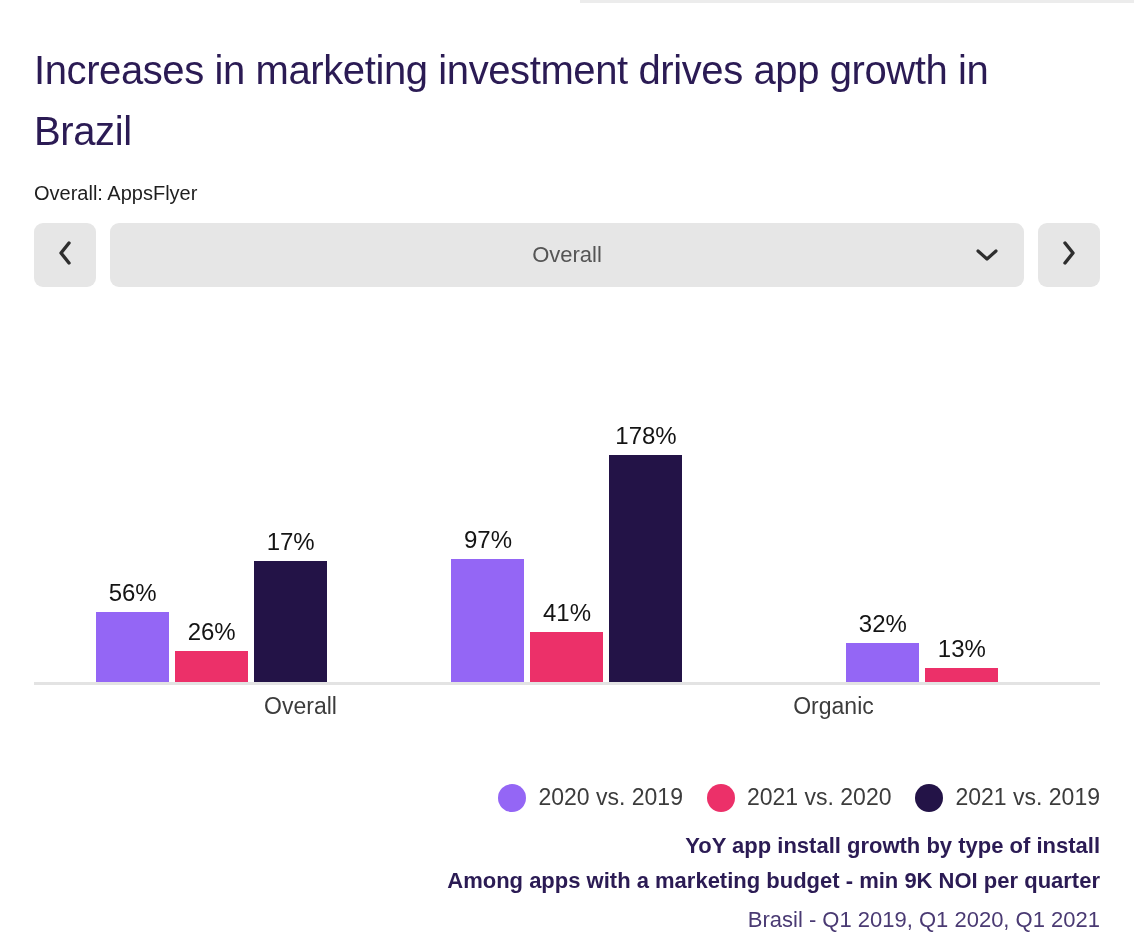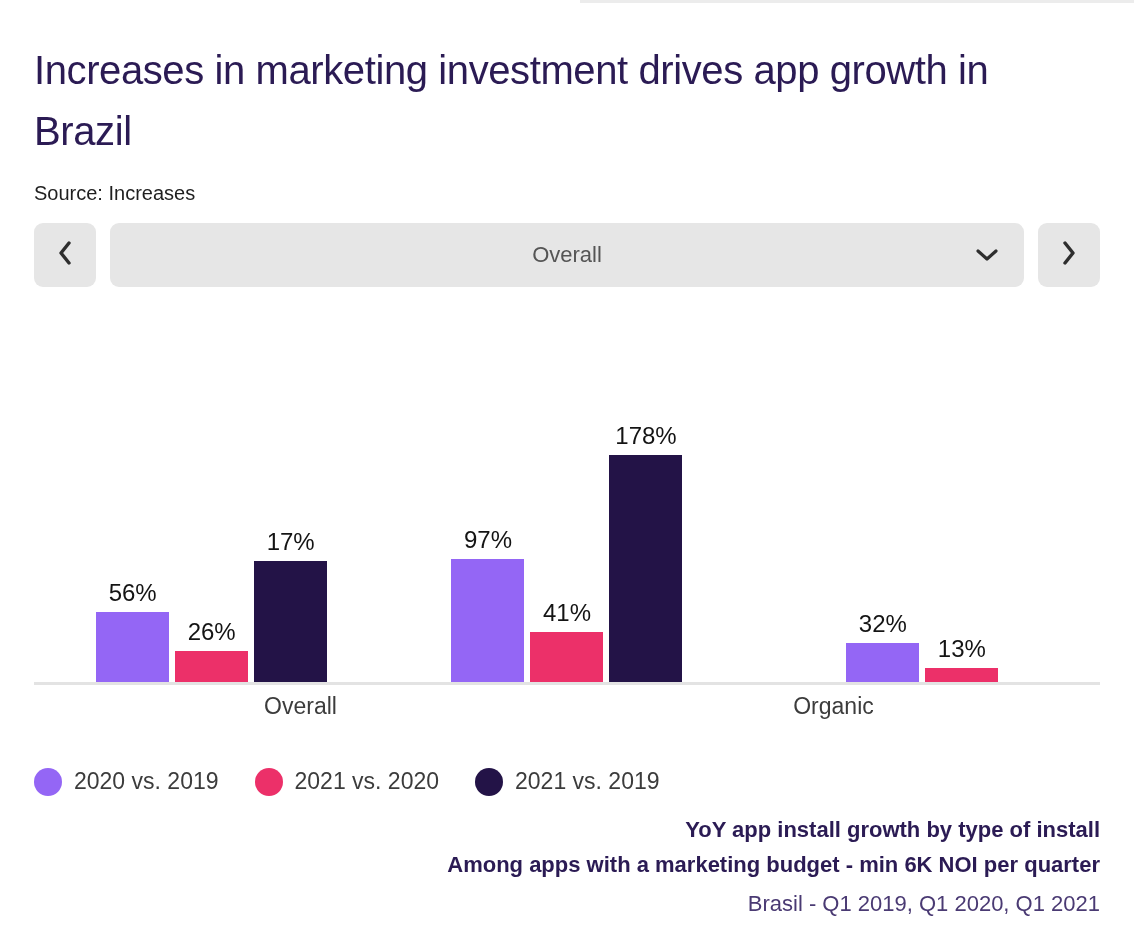--- a/index.html
+++ b/index.html
@@ -163,23 +163,23 @@
     text-align: center;
     font-size: 23px;
     color: #3c3c3c;
     font-weight: normal;
   }
 
   
   .legend {
     display: flex;
     align-items: center;
-    justify-content: flex-start;
-    gap: 36px;
-    margin-top: 48px;
+    justify-content: flex-end;
+    gap: 24px;
+    margin-top: 64px;
   }
   .legend-item {
     display: flex;
     align-items: center;
     gap: 12px;
   }
   .legend-dot {
     width: 28px;
     height: 28px;
     border-radius: 50%;
@@ -213,21 +213,21 @@
 </style>
 </head>
 <body>
 
 <div class="top-edge-rule"></div>
 
 <div class="page">
 
   <h1 class="headline">Increases in marketing investment drives app growth in Brazil</h1>
 
-  <p class="source-line">Source: Increases</p>
+  <p class="source-line">Overall: AppsFlyer</p>
 
   <div class="selector-row">
     <button class="nav-btn">
       <span class="chev">
         <svg width="16" height="26" viewBox="0 0 16 26" aria-hidden="true">
           <polyline points="12,3 4,13 12,23" fill="none" stroke="#2e2e2e" stroke-width="3.4" stroke-linecap="round" stroke-linejoin="round"></polyline>
         </svg>
       </span>
     </button>
 
@@ -310,17 +310,17 @@
         <span class="legend-text">2021 vs. 2020</span>
       </div>
       <div class="legend-item">
         <span class="legend-dot" style="background: rgb(35, 19, 71);"></span>
         <span class="legend-text">2021 vs. 2019</span>
       </div>
     </div>
 
   <div class="captions">
     <div class="caption-main">YoY app install growth by type of install</div>
-    <div class="caption-main">Among apps with a marketing budget - min 6K NOI per quarter</div>
+    <div class="caption-main">Among apps with a marketing budget - min 9K NOI per quarter</div>
     <div class="caption-sub">Brasil - Q1 2019, Q1 2020, Q1 2021</div>
   </div>
 
 </div>
 
 </body></html>

